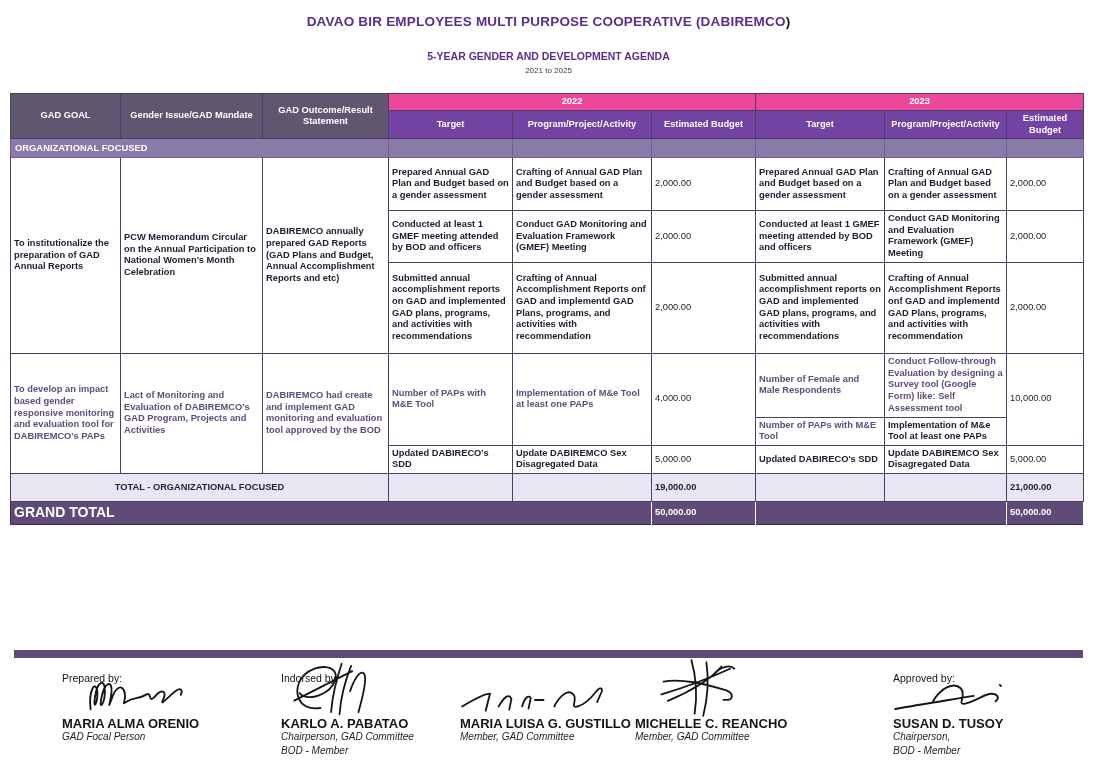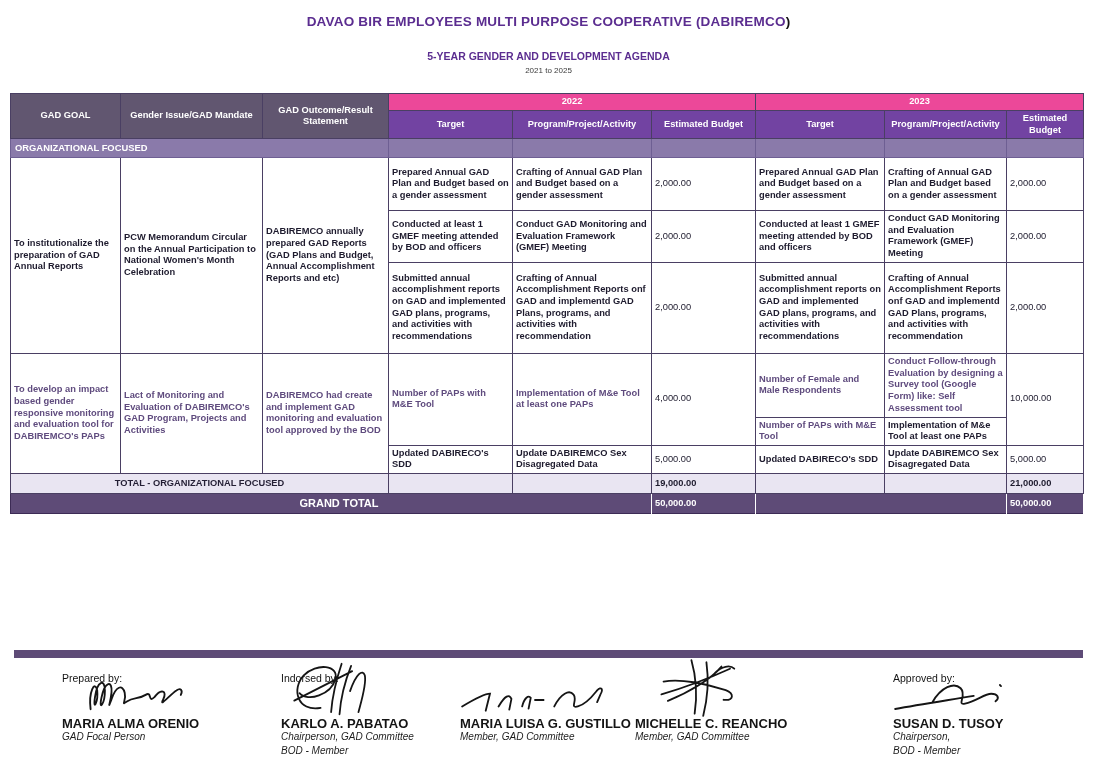--- a/index.html
+++ b/index.html
@@ -34,25 +34,25 @@
   
   tr.section td { background:#8a7aaa; border:1px solid #6e5f93; }
   tr.section td.sec-label { color:#ffffff; font-weight:bold; text-align:left;
     padding-left:4px; font-size:9.4px; }
   
   td.txt { font-weight:bold; color:#1e1b2e; text-align:left; }
   td.txt.purple { color:#5f4b7e; }
   td.num { text-align:left; padding-right:5px; color:#1e1b2e; font-weight:normal;
     font-size:9.4px; }
   
-  tr.total td { background:#e9e5f2; height:20px; }
+  tr.total td { background:#e9e5f2; height:28px; }
   tr.total td.tlabel { font-weight:bold; text-align:center; color:#241f35; font-size:9.3px; }
   tr.total td.num { font-weight:bold; }
   tr.grand td { background:#5e4b77; color:#ffffff; border:none; height:20px; }
-  tr.grand td.glabel { font-weight:bold; text-align:right; padding-right:10px; font-size:11px; }
+  tr.grand td.glabel { font-weight:bold; padding-right:10px; font-size:14px; }
   tr.grand td.num { font-weight:bold; color:#ffffff; border-left:1.5px solid #ffffff;
     border-right:1.5px solid #ffffff; }
   
   .footer-bar { position:absolute; left:14px; top:650px; width:1069px; height:8px;
     background:#5e4b77; }
   .sig-block { position:absolute; top:672px; width:215px; }
   .sig-label { font-size:10.5px; color:#141414; height:16px; }
   .sig-name  { position:absolute; top:44px; left:0; font-size:13px; font-weight:bold;
     color:#141414; white-space:nowrap; }
   .sig-role  { position:absolute; left:0; font-size:10px; color:#1d1d1d; white-space:nowrap;font-style:italic; }

